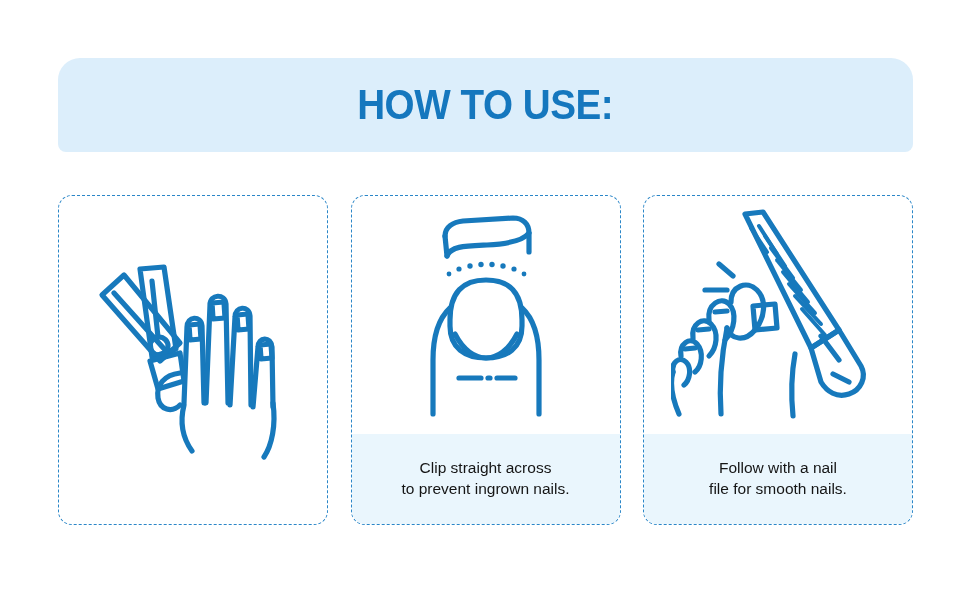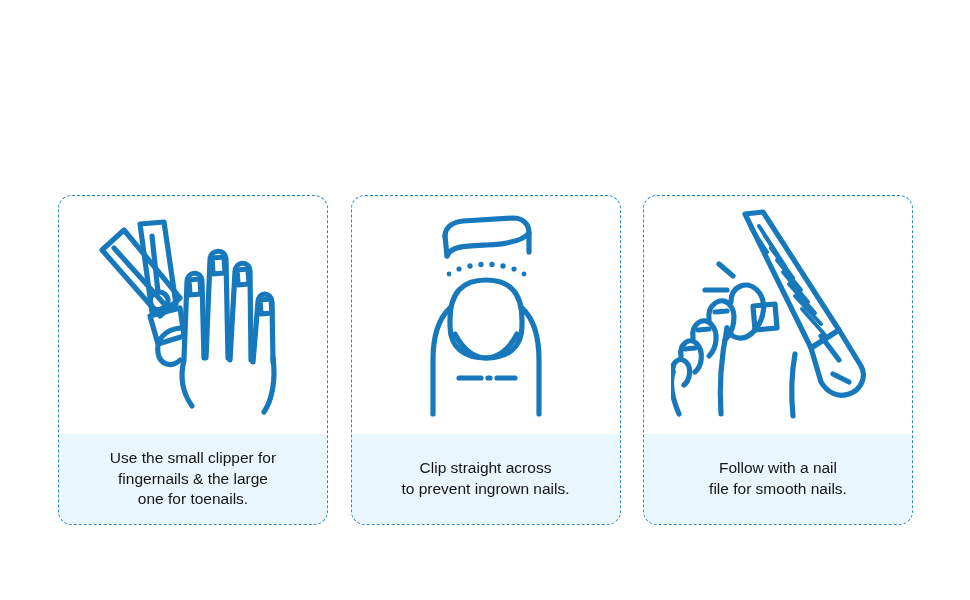--- a/index.html
+++ b/index.html
@@ -93,20 +93,23 @@
     line-height: 1.35;
     color: #151515;
     white-space: pre-line;
   }
 </style>
 </head>
 <body>
 
 <div class="page">
 
+  <div class="header-banner">
+    <div class="header-title">HOW TO USE:</div>
+  </div>
 
   <div class="cards-row">
 
     <div class="card">
       <div class="card-illustration">
         <svg width="210" height="215" viewBox="0 0 210 215" fill="none">
           <g stroke="#1779BC" stroke-width="5.2" stroke-linecap="round" stroke-linejoin="round" fill="none">
 
             <path d="M14 42 L36 22 L92 90 L72 108 Z"></path>
             <path d="M26 40 L78 98"></path>
@@ -129,25 +132,20 @@
             <path d="M142 152 L147 64 C147 53 161 52 162 63 L163 152"></path>
             <path d="M149 62 L160 61 L161 76 L150 77 Z"></path>
 
             <path d="M165 154 L170 94 C170 84 183 83 184 94 L185 154"></path>
             <path d="M172 92 L183 91 L184 105 L173 106 Z"></path>
 
             <path d="M185 150 C188 172 184 192 176 204"></path>
             <path d="M96 152 C92 168 94 184 104 198"></path>
           </g>
         </svg>
-      </div>
-      <div class="card-caption">
-        <span class="caption-text">Use the small clipper for
-fingernails &amp; the large
-one for toenails.</span>
       </div>
     </div>
 
     <div class="card">
       <div class="card-illustration">
         <svg width="150" height="215" viewBox="0 0 150 215" fill="none">
           <g stroke="#1779BC" stroke-width="5.2" stroke-linecap="round" stroke-linejoin="round" fill="none">
 
             <path d="M34 28 C34 19 42 14 52 13 L102 10 C112 10 118 16 118 25 L118 44"></path>
             <path d="M34 28 L36 48"></path>

